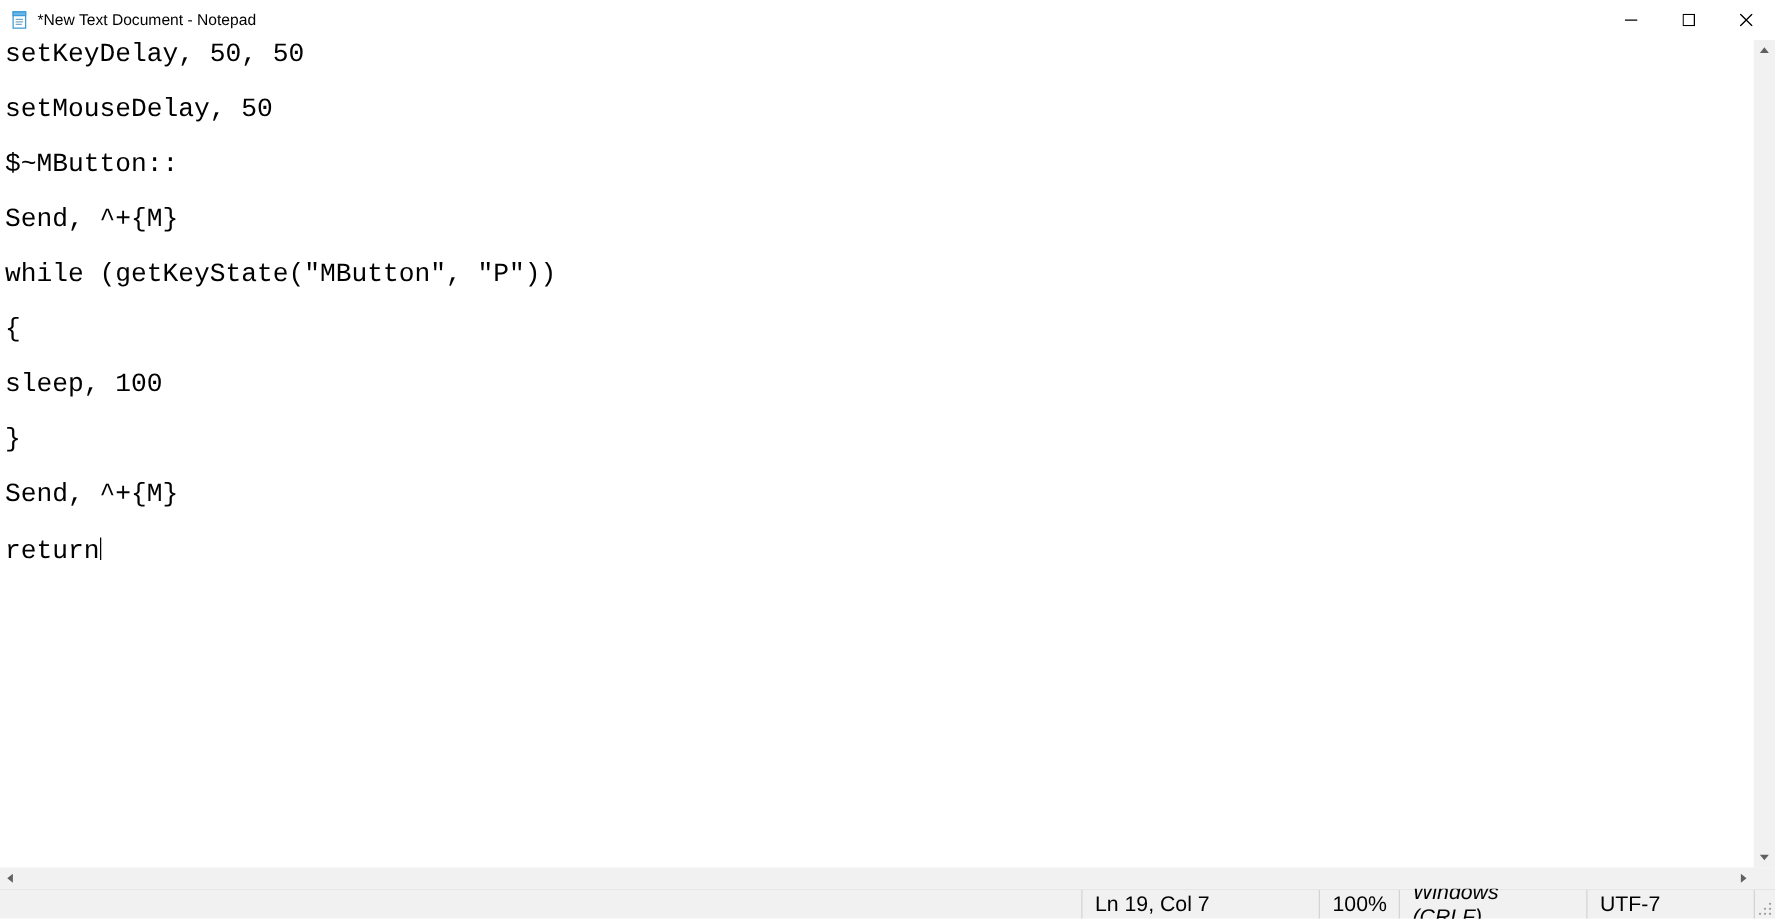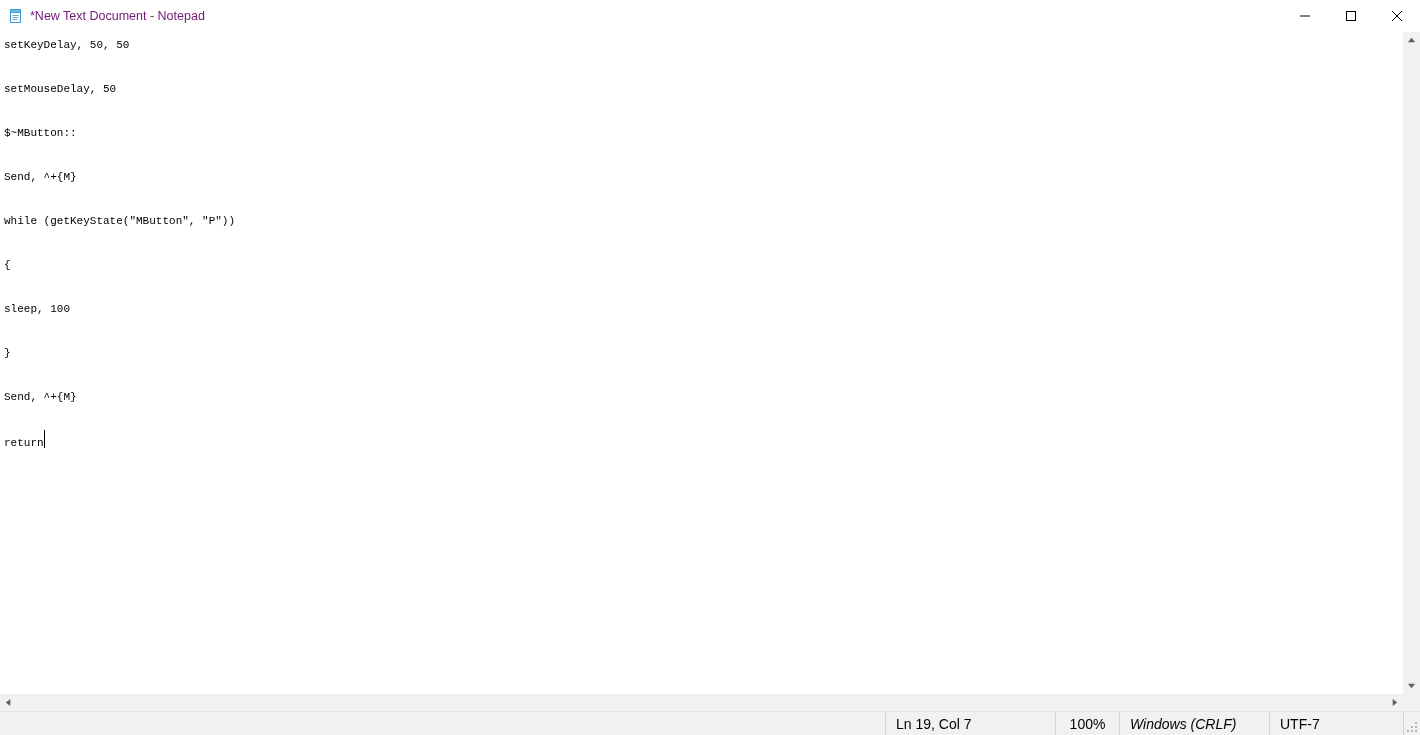--- a/index.html
+++ b/index.html
@@ -1,46 +1,46 @@
 <!DOCTYPE html>
 <html><head>
 <meta charset="utf-8">
 <style>
   * { box-sizing: border-box; margin: 0; padding: 0; }
   html, body { width: 1420px; height: 735px; overflow: hidden; font-family: "Segoe UI", Tahoma, sans-serif; background: #ffffff; }
   .window { display: flex; flex-direction: column; width: 100%; height: 100%; background: #ffffff; }
   .titlebar { display: flex; align-items: center; height: 32px; background: #ffffff; padding-left: 8px; }
   .titlebar .icon { width: 16px; height: 16px; margin-right: 6px; display:flex; align-items:center; justify-content:center;}
-  .titlebar .title { font-size: 12.5px; color: #701a75; flex: 0 0 auto; }
+  .titlebar .title { font-size: 12.5px; color: #000000; flex: 0 0 auto; }
   .titlebar .spacer { flex: 1 1 auto; }
   .winbtn { width: 46px; height: 32px; display: flex; align-items: center; justify-content: center; }
   .winbtn svg { stroke: #000; stroke-width: 1; fill: none; }
   .menubar { display: flex; align-items: center; height: 26px; padding: 0 4px; border-bottom: 1px solid #f0f0f0; background: #ffffff; }
   .menuitem { font-size: 12.5px; color: #000; padding: 2px 8px; cursor: default; }
   .menuitem .ul { text-decoration: underline; }
   .client { flex: 1 1 auto; display: flex; flex-direction: column; min-height: 0; }
   .editor-wrap { flex: 1 1 auto; position: relative; overflow: hidden; }
-  .editor { position:absolute; top:0; left:0; right:17px; bottom:0; padding: 2px 4px 0 4px; font-family: Consolas, "Courier New", monospace; font-size: 11px; line-height: 22px; white-space: pre; color: #000; background:#ffffff; overflow:hidden;}
+  .editor { position:absolute; top:0; left:0; right:17px; bottom:0; padding: 2px 4px 0 4px; font-family: Consolas, "Courier New", monospace; font-size: 21px; line-height: 22px; white-space: pre; color: #000; background:#ffffff; overflow:hidden;}
   .caret { display:inline-block; width:1px; height:18px; background:#000; vertical-align: -2px; }
   .vscroll { position:absolute; top:0; right:0; width:17px; bottom:0; background:#f1f1f1; }
   .vscroll .arrow { position:absolute; left:0; width:17px; height:17px; display:flex; align-items:center; justify-content:center; }
   .vscroll .arrow.up { top:0; }
   .vscroll .arrow.down { bottom:0; }
   .vscroll svg { fill:#606060; }
   .hscrollbar { height: 17px; background: #f1f1f1; display:flex; align-items:center; position:relative; }
   .hscrollbar .harrow { width:17px; height:17px; display:flex; align-items:center; justify-content:center; position:absolute; }
   .hscrollbar .harrow.left { left:0; }
   .hscrollbar .harrow.right { right:17px; }
   .hscrollbar .corner { position:absolute; right:0; top:0; width:17px; height:17px; background:#f1f1f1; }
   .hscrollbar svg { fill:#606060; }
-  .statusbar { height: 24px; border-top: 1px solid #e5e5e5; background: #f1f1f1; display:flex; align-items:stretch; font-size:14px; color:#000; }
+  .statusbar { height: 24px; border-top: 1px solid #e5e5e5; background: #f1f1f1; display:flex; align-items:stretch; font-size:17px; color:#000; }
   .statusbar .pad { flex: 1 1 auto; }
   .statuscell { border-left:1px solid #d4d4d4; display:flex; align-items:center; padding: 0 10px; }
   .statuscell.pos { width: 170px; }
-  .statuscell.zoom { width: 64px; justify-content:center; }
+  .statuscell.zoom { width: 64px; justify-content:flex-start;margin-left:20px; }
   .statuscell.le { width: 150px; font-style: italic;}
   .statuscell.enc { width: 134px;}
   .grip { width:17px; border-left:1px solid #d4d4d4; display:flex; align-items:flex-end; justify-content:flex-end; padding:2px;}
 </style>
 </head>
 <body>
 
 <div class="window">
 
   <div class="titlebar">

